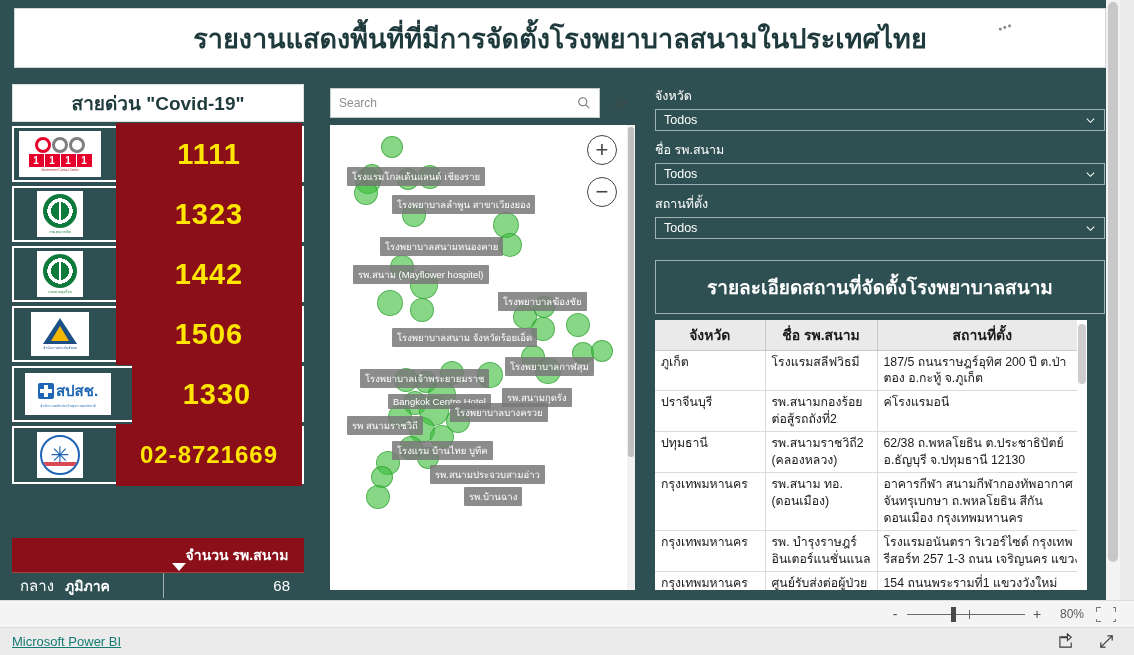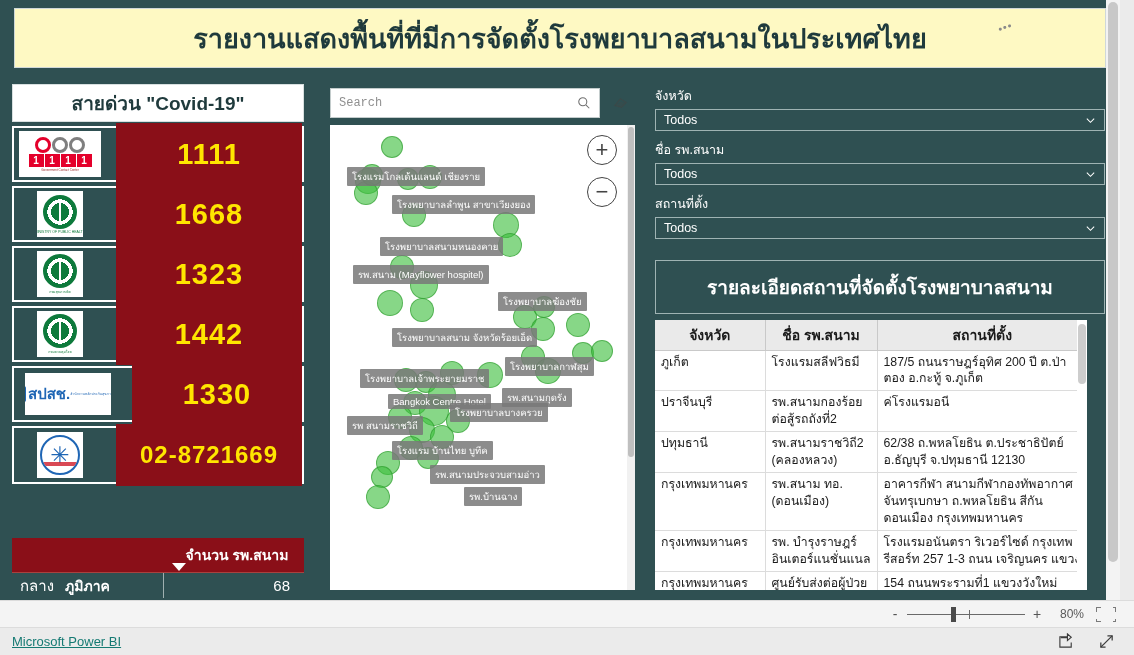--- a/index.html
+++ b/index.html
@@ -35,21 +35,21 @@
     width: 10px; height: 560px;
     background: #c8c8c8;
     border-radius: 5px;
   }
 
   
   #title-banner {
     position: absolute;
     left: 14px; top: 8px;
     width: 1092px; height: 60px;
-    background: #fef9c3;
+    background: #ffffff;
     border: 1px solid #cfd8d8;
     display: flex; align-items: center; justify-content: center;
   }
   #title-banner .title-text {
     font-size: 27px;
     font-weight: bold;
     color: #1f3a3c;
     letter-spacing: 0px;
     white-space: nowrap;
   }
@@ -153,21 +153,21 @@
   }
   .tri-shape::after {
     content:""; position:absolute; left:-9px; top:8px;
     width:0; height:0;
     border-left: 9px solid transparent;
     border-right: 9px solid transparent;
     border-bottom: 15px solid #f5b800;
   }
   .tri-cap { font-size:3.5px; color:#1c4f86; margin-top:1px; white-space:nowrap; }
 
-  .logo-spsch { width:86px; height:42px; display:flex; flex-direction:row; align-items:center; justify-content:center; }
+  .logo-spsch { width:86px; height:42px; display:flex; flex-direction:column; align-items:center; justify-content:center; }
   .spsch-row { display:flex; align-items:center; gap:2px; }
   .spsch-cross {
     width:16px; height:16px; background:#1f66b5; position:relative; border-radius:2px;
   }
   .spsch-cross::before, .spsch-cross::after {
     content:""; position:absolute; background:#ffffff;
   }
   .spsch-cross::before { left:6px; top:2px; width:4px; height:12px; }
   .spsch-cross::after { left:2px; top:6px; width:12px; height:4px; }
   .spsch-text { font-size:15px; font-weight:bold; color:#1f66b5; }
@@ -236,21 +236,21 @@
   #map-search {
     height: 30px; background:#ffffff;
     border:1px solid #c3cccc;
     display:flex; align-items:center;
     width: 270px;
     padding: 0 8px;
   }
   #map-search .sinput {
     flex:1; border:none; outline:none;
     font-size:12px; color:#a21caf;
-    font-family:Liberation Mono, monospace;
+    font-family:Liberation Sans, sans-serif;
     background: transparent;
   }
   #map-search .sinput::placeholder { color:#8f8f8f; }
   .mag-icon { width:14px; height:14px; }
   #eraser-icon {
     position:absolute; right:7px; top:7px;
     width:16px; height:16px;
   }
   #map-area {
     position:absolute; left:0; top:37px;
@@ -442,29 +442,20 @@
                 <div class="gcc-n">1</div>
                 <div class="gcc-n">1</div>
                 <div class="gcc-n">1</div>
               </div>
             <div class="gcc-sub">Government Contact Center</div>
           </div>
         </div>
         <div class="hotline-num">1111</div>
       </div>
 
-      <div class="hotline-row">
-        <div class="hotline-logo">
-          <div class="logo-box logo-moph">
-            <div class="moph-circle"></div>
-            <div class="moph-cap">MINISTRY OF PUBLIC HEALTH</div>
-          </div>
-        </div>
-        <div class="hotline-num">1668</div>
-      </div>
 
       <div class="hotline-row">
         <div class="hotline-logo">
           <div class="logo-box logo-moph">
             <div class="moph-circle"></div>
             <div class="moph-cap">กรมสุขภาพจิต</div>
           </div>
         </div>
         <div class="hotline-num">1323</div>
       </div>
@@ -472,20 +463,29 @@
       <div class="hotline-row">
         <div class="hotline-logo">
           <div class="logo-box logo-moph">
             <div class="moph-circle"></div>
             <div class="moph-cap">กรมควบคุมโรค</div>
           </div>
         </div>
         <div class="hotline-num">1442</div>
       </div>
 
+      <div class="hotline-row">
+        <div class="hotline-logo">
+          <div class="logo-box logo-tri">
+            <div class="tri-shape"></div>
+            <div class="tri-cap">สำนักงานประกันสังคม</div>
+          </div>
+        </div>
+        <div class="hotline-num">1506</div>
+      </div>
 
       <div class="hotline-row">
         <div class="hotline-logo" style="flex:0 0 108px;">
           <div class="logo-box logo-spsch">
             <div class="spsch-row">
               <div class="spsch-cross"></div>
               <div class="spsch-text">สปสช.</div>
             </div>
             <div class="spsch-cap">สำนักงานหลักประกันสุขภาพแห่งชาติ</div>
           </div>

